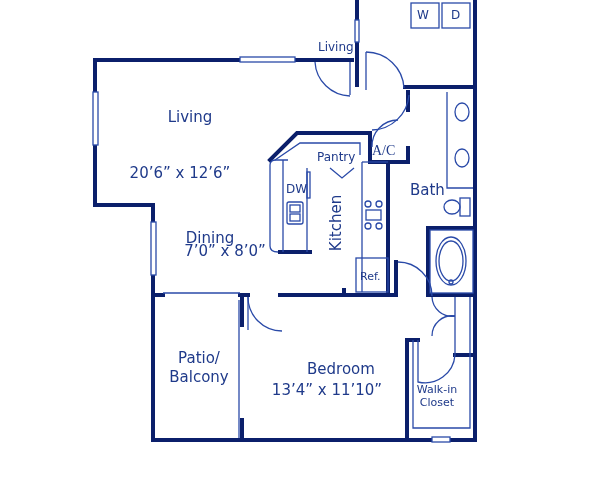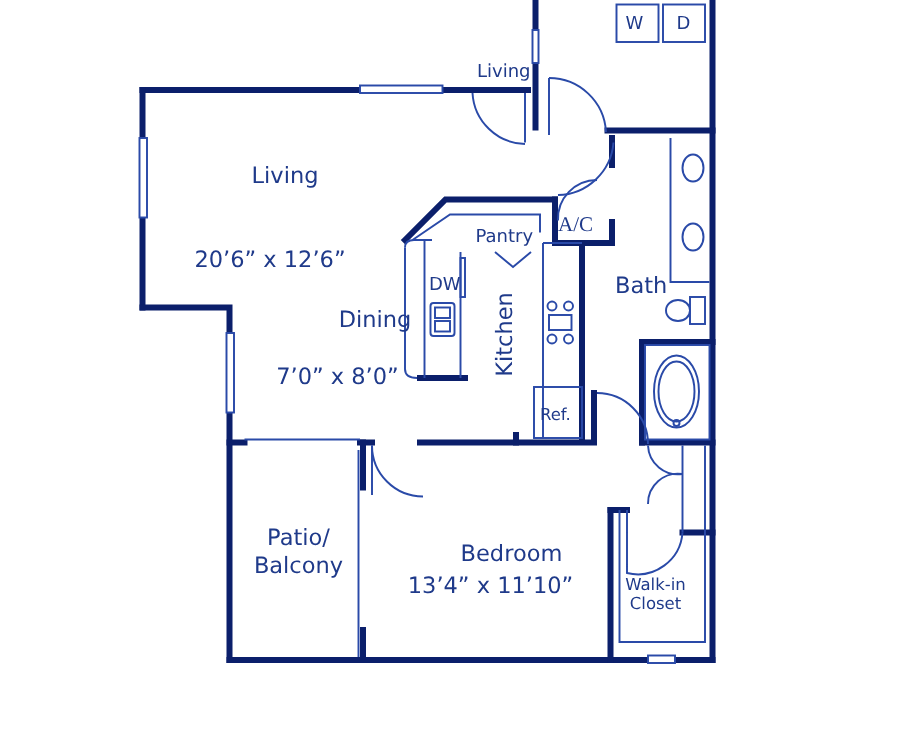--- a/index.html
+++ b/index.html
@@ -153,21 +153,21 @@
 
 <div class="lbl small" style="left:317px; top:138px;margin-top:12px;">Pantry</div>
 <div class="lbl small" style="left:372px; top:143px; font-size:14px;font-family:Liberation Serif, serif;">A/C</div>
 
 <div class="lbl small" style="left:286px; top:182px;">DW</div>
 
 <div class="lbl room-name" style="left:306px; top:214px; transform:rotate(-90deg); transform-origin:center; width:60px;">Kitchen</div>
 
 <div class="lbl room-name" style="left:410px; top:181px;">Bath</div>
 
-<div class="lbl room-name" style="left:180px; top:204px; width:60px;margin-left:40px;">Dining</div>
+<div class="lbl room-name" style="left:180px; top:229px; width:60px;">Dining</div>
 <div class="lbl room-dim" style="left:175px; top:242px; width:100px;">7’0” x 8’0”</div>
 
 <div class="lbl tiny" style="left:360px; top:270px;">Ref.</div>
 
 <div class="lbl room-name" style="left:164px; top:349px; width:70px;">Patio/</div>
 <div class="lbl room-name" style="left:164px; top:368px; width:70px;">Balcony</div>
 
 <div class="lbl room-name" style="left:296px; top:360px; width:90px;">Bedroom</div>
 <div class="lbl room-dim" style="left:265px; top:381px; width:124px;">13’4” x 11’10”</div>
 

